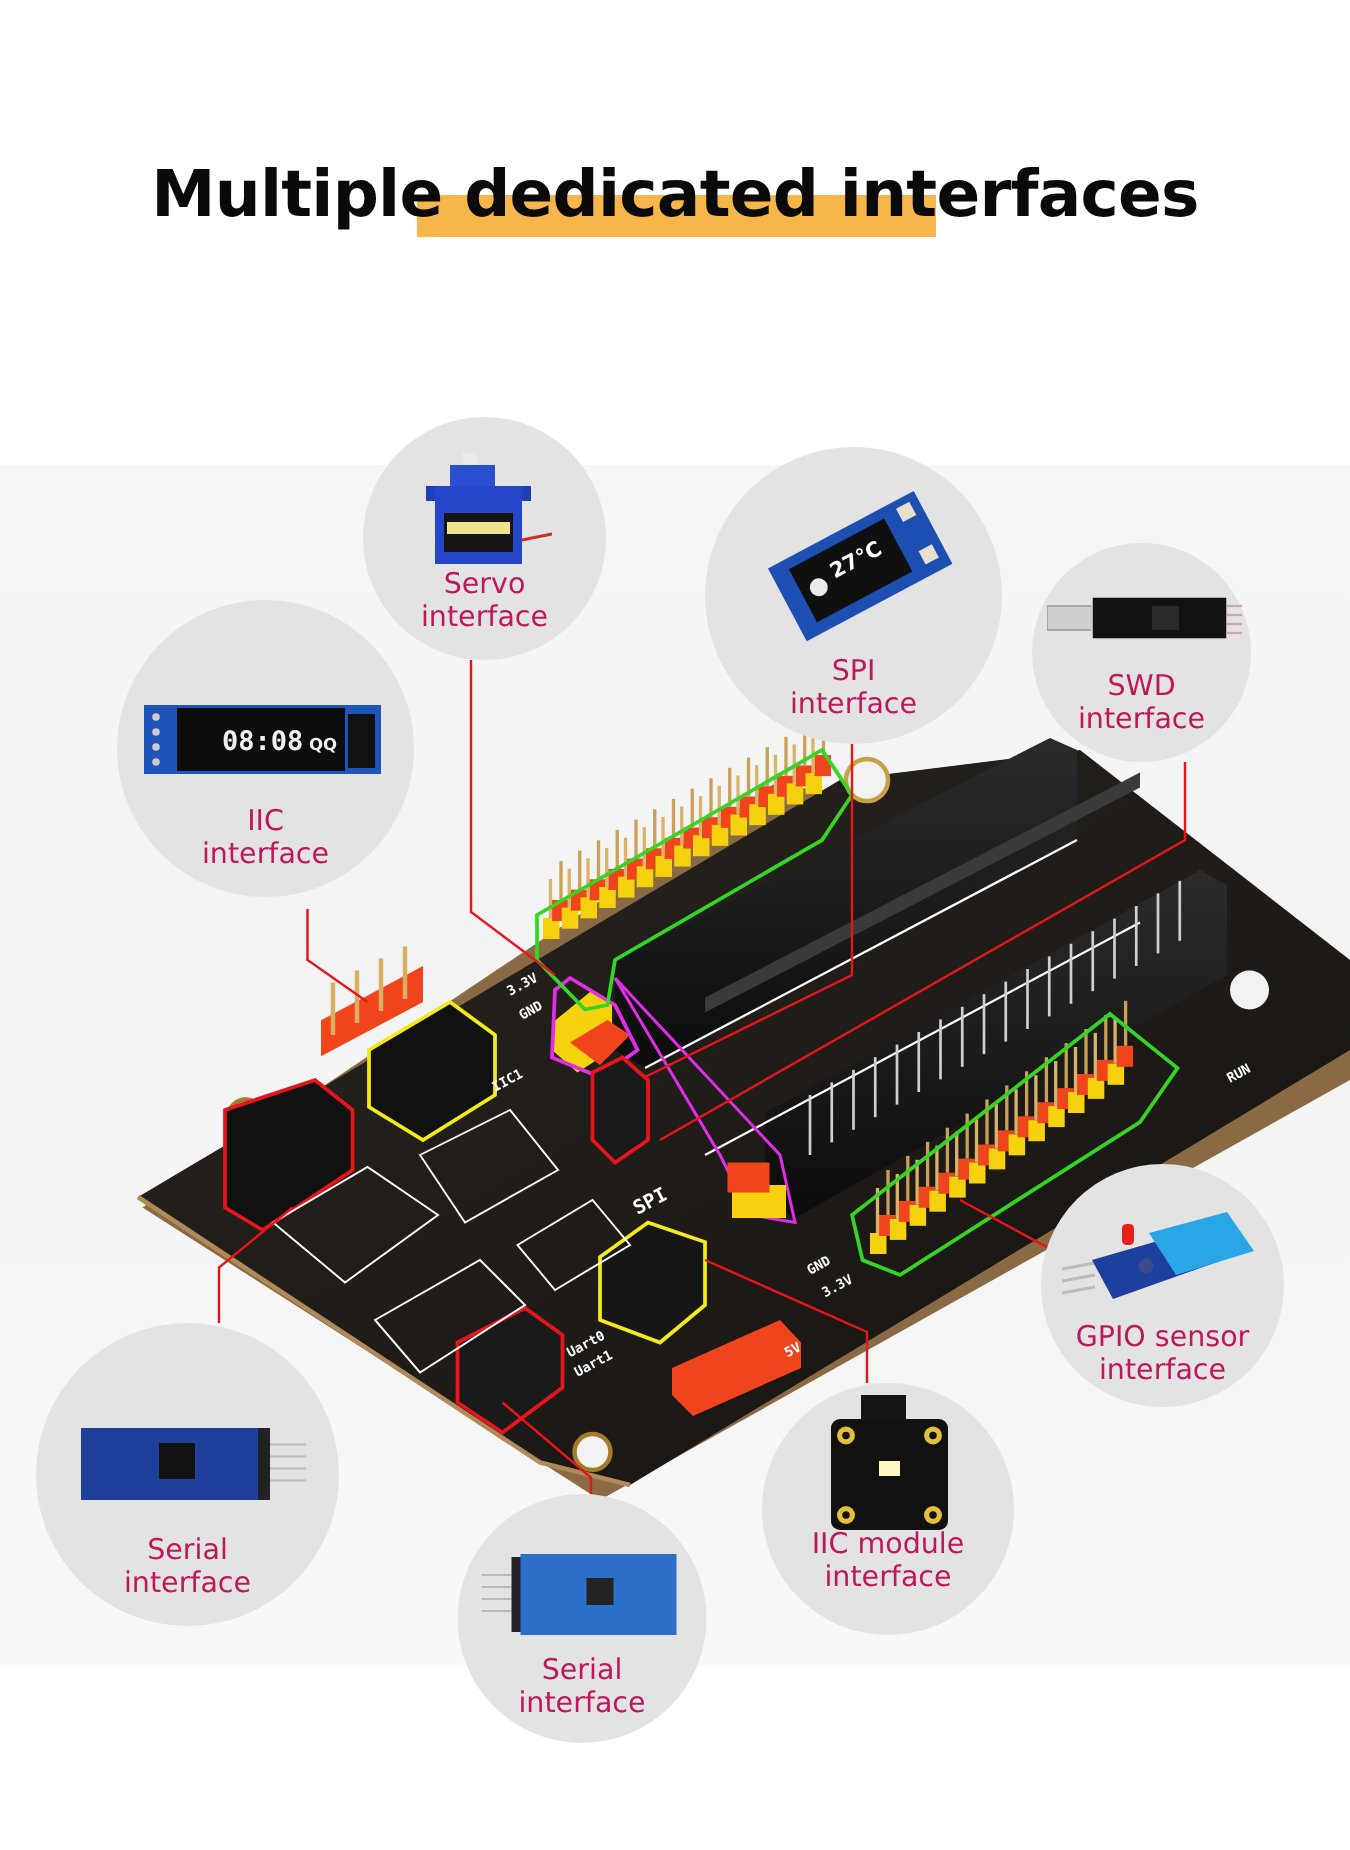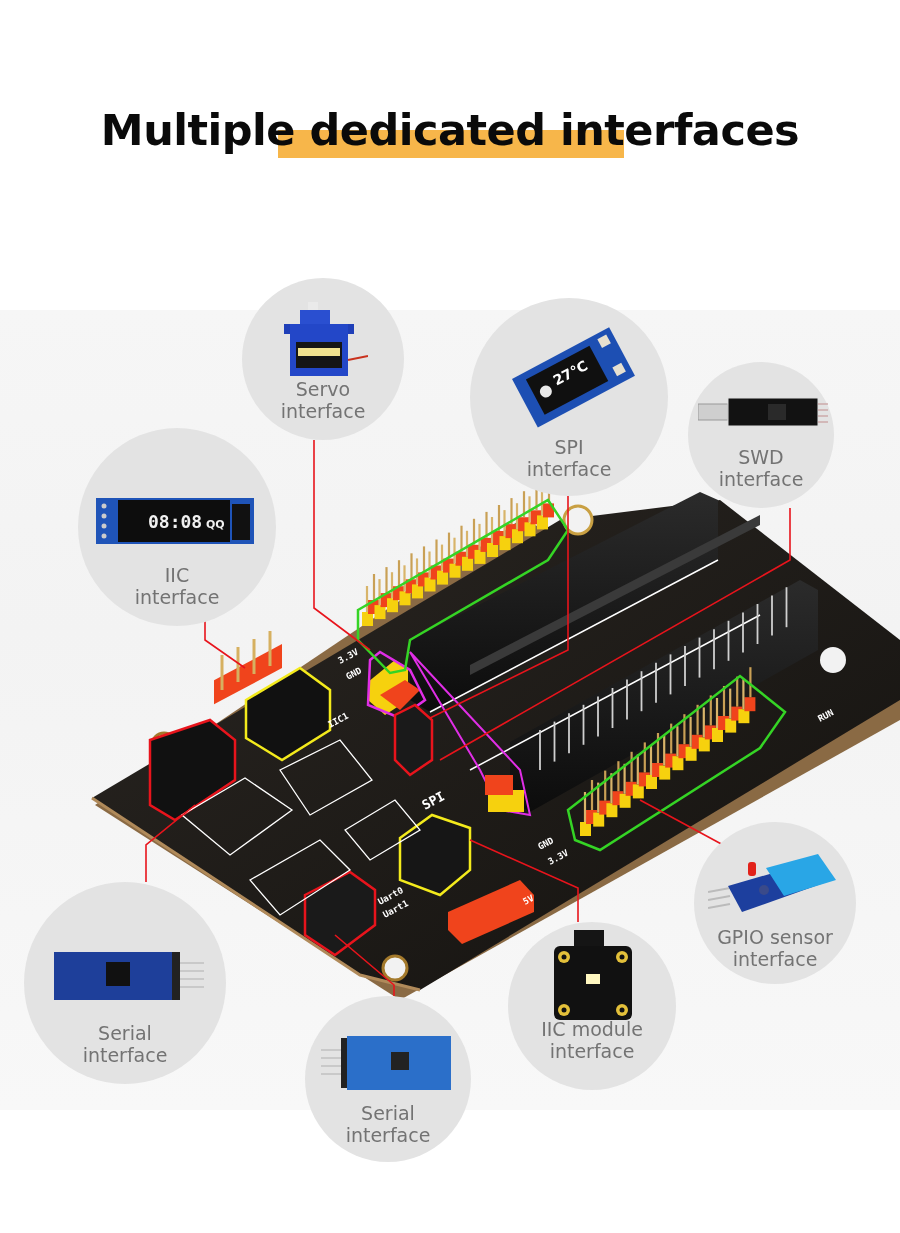--- a/index.html
+++ b/index.html
@@ -16,31 +16,31 @@
 
   
   .bg-band { position: absolute; left: 0; top: 310px; width: 900px; height: 800px;
     background: linear-gradient(180deg, #f6f6f6 0%, #f3f3f3 40%, #f8f8f8 100%); }
 
   
   svg.board { position: absolute; left: 0; top: 0; width: 900px; height: 1233px; }
 
   
   .callout { position: absolute; border-radius: 50%; background: #e3e3e3; display: flex; flex-direction: column; align-items: center; }
-  .callout .label { font-family: "DejaVu Sans", sans-serif; font-size: 19px; line-height: 22px; color: #737373; text-align: center; position: absolute; width: 100%; left: 0; }
+  .callout .label { font-family: "DejaVu Sans", sans-serif; font-size: 19px; line-height: 22px; color: #be185d; text-align: center; position: absolute; width: 100%; left: 0; }
   .callout .prod { position: absolute; }
 
   .c-servo   { left: 242px; top: 278px; width: 162px; height: 162px; }
   .c-spi     { left: 470px; top: 298px; width: 198px; height: 198px; }
   .c-swd     { left: 688px; top: 362px; width: 146px; height: 146px; }
-  .c-iic     { left: 78px;  top: 428px; width: 198px; height: 198px; }
+  .c-iic     { left: 78px;  top: 400px; width: 198px; height: 198px; }
   .c-serial1 { left: 24px;  top: 882px; width: 202px; height: 202px; }
   .c-serial2 { left: 305px; top: 996px; width: 166px; height: 166px; }
   .c-iicmod  { left: 508px; top: 922px; width: 168px; height: 168px; }
-  .c-gpio    { left: 694px; top: 822px; width: 162px; height: 162px; text-decoration: underline; }
+  .c-gpio    { left: 694px; top: 776px; width: 162px; height: 162px; text-decoration: underline; }
 </style>
 </head>
 <body>
 
 <div class="stage">
 
   <div class="bg-band"></div>
 
   <div class="title-wrap">
     <div class="title-highlight"></div>

